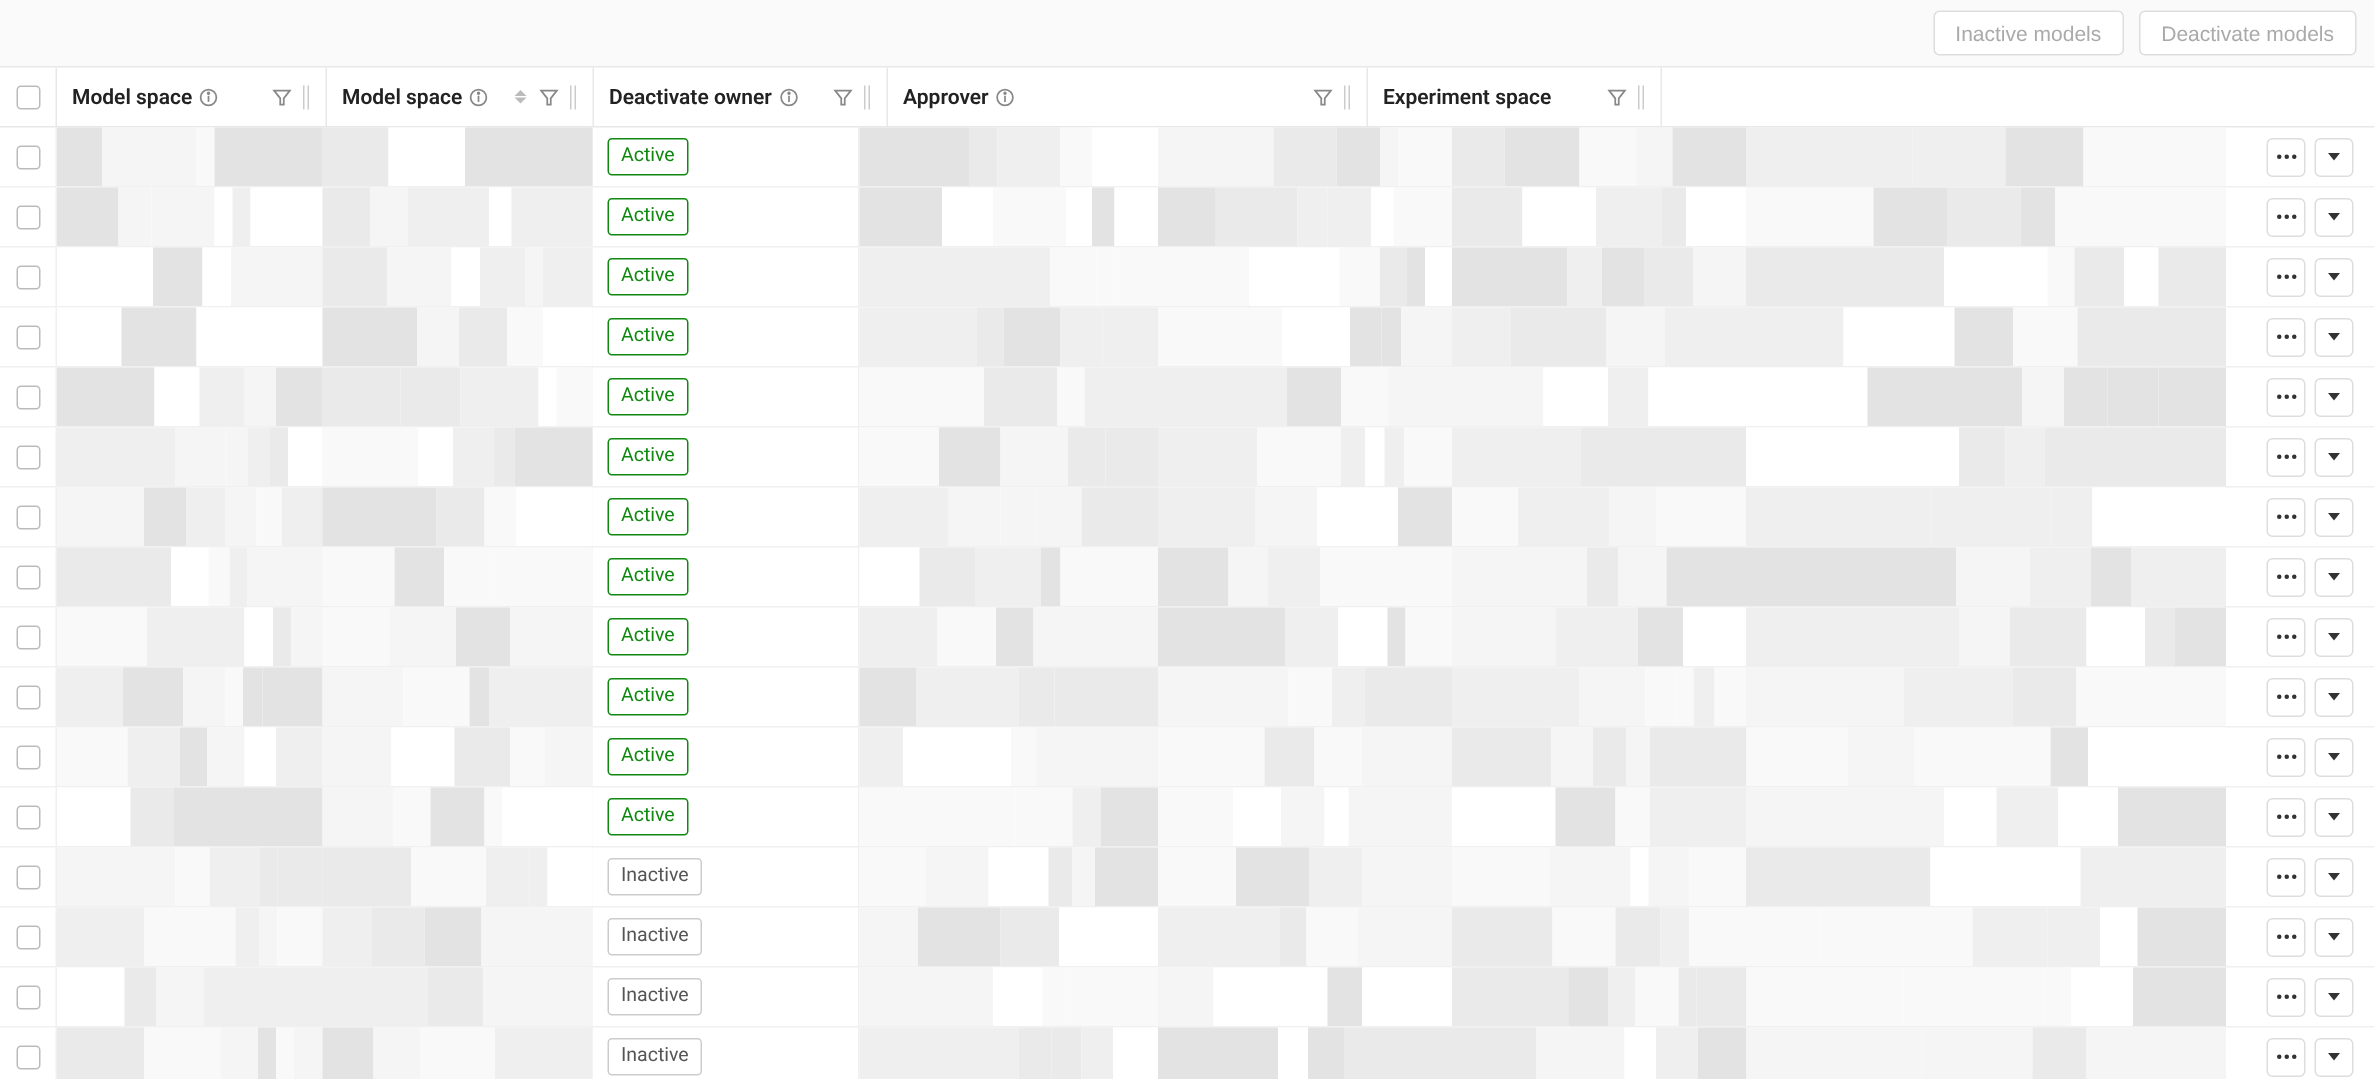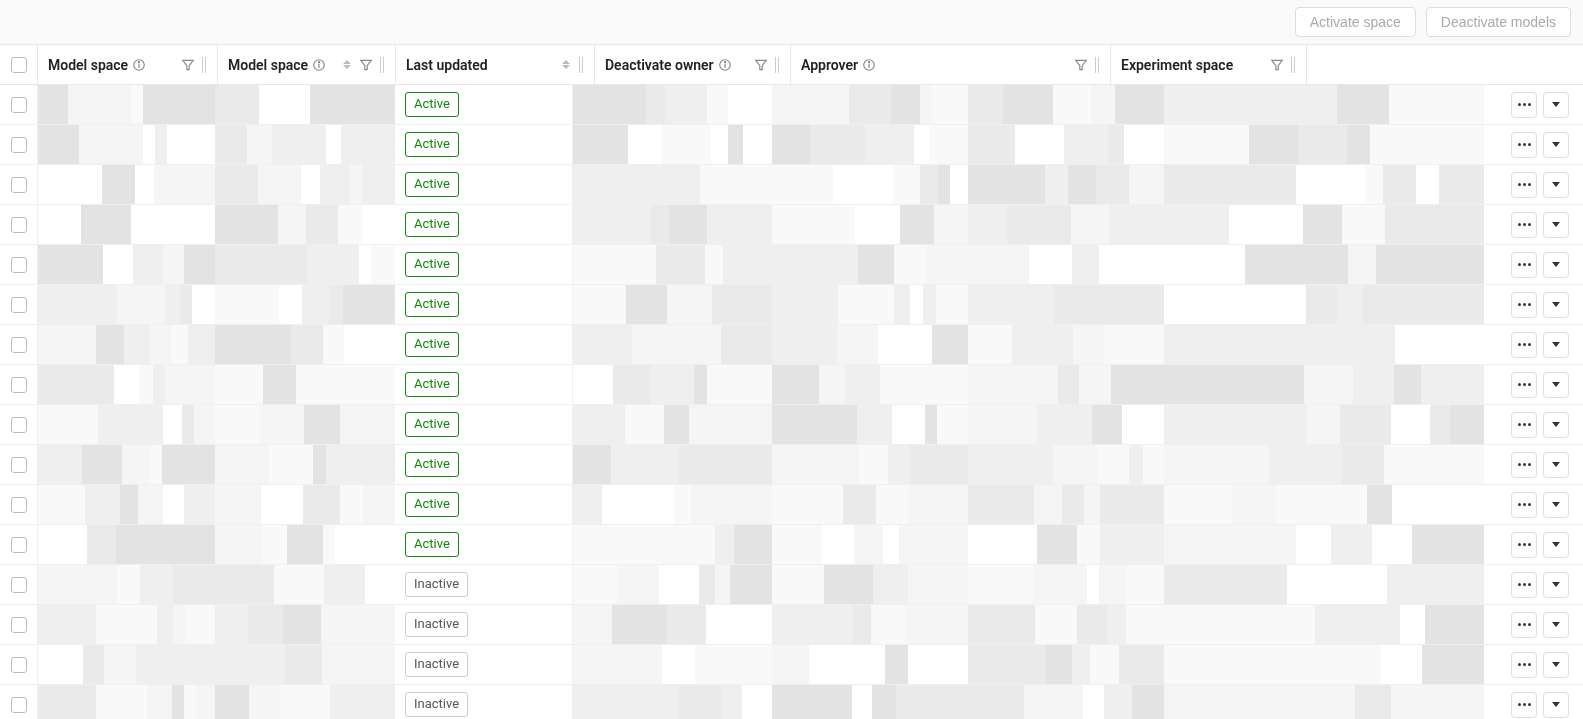--- a/index.html
+++ b/index.html
@@ -54,21 +54,21 @@
   .chevron-down { width: 0; height: 0; border-left: 4px solid transparent; border-right: 4px solid transparent; border-top: 5px solid #333; }
 
   svg { display: block; }
 </style>
 </head>
 <body>
 
 <div class="page">
 
   <div class="top-bar">
-    <button class="btn-outline">Activate space</button>
+    <button class="btn-outline">Inactive models</button>
     <button class="btn-outline">Deactivate models</button>
   </div>
 
   <div class="grid-header">
     <div class="hcell col-check">
       <span class="checkbox"></span>
     </div>
     <div class="hcell col-model">
       <span class="label">
         <span>Model space</span>
@@ -112,35 +112,20 @@
           <svg width="14" height="14" viewBox="0 0 24 24" fill="none" stroke="#888" stroke-width="2">
               <polygon points="3 4 21 4 14 13 14 20 10 20 10 13 3 4"></polygon>
             </svg>
         </span>
         <span class="resize-handle">
             <span class="bar"></span>
             <span class="bar"></span>
           </span>
       </span>
     </div>
-    <div class="hcell col-updated">
-      <span class="label">
-          <span>Last updated</span>
-        </span>
-      <span class="ctrls">
-        <span class="icon-sort">
-            <span class="up"></span>
-            <span class="down"></span>
-          </span>
-        <span class="resize-handle">
-            <span class="bar"></span>
-            <span class="bar"></span>
-          </span>
-      </span>
-    </div>
     <div class="hcell col-owner">
       <span class="label">
         <span>Deactivate owner</span>
         <span class="icon-info">
           <svg width="14" height="14" viewBox="0 0 24 24" fill="none" stroke="#888" stroke-width="2">
               <circle cx="12" cy="12" r="9"></circle>
               <line x1="12" y1="10" x2="12" y2="17"></line>
               <circle cx="12" cy="7" r="1" fill="#888"></circle>
             </svg>
         </span>

